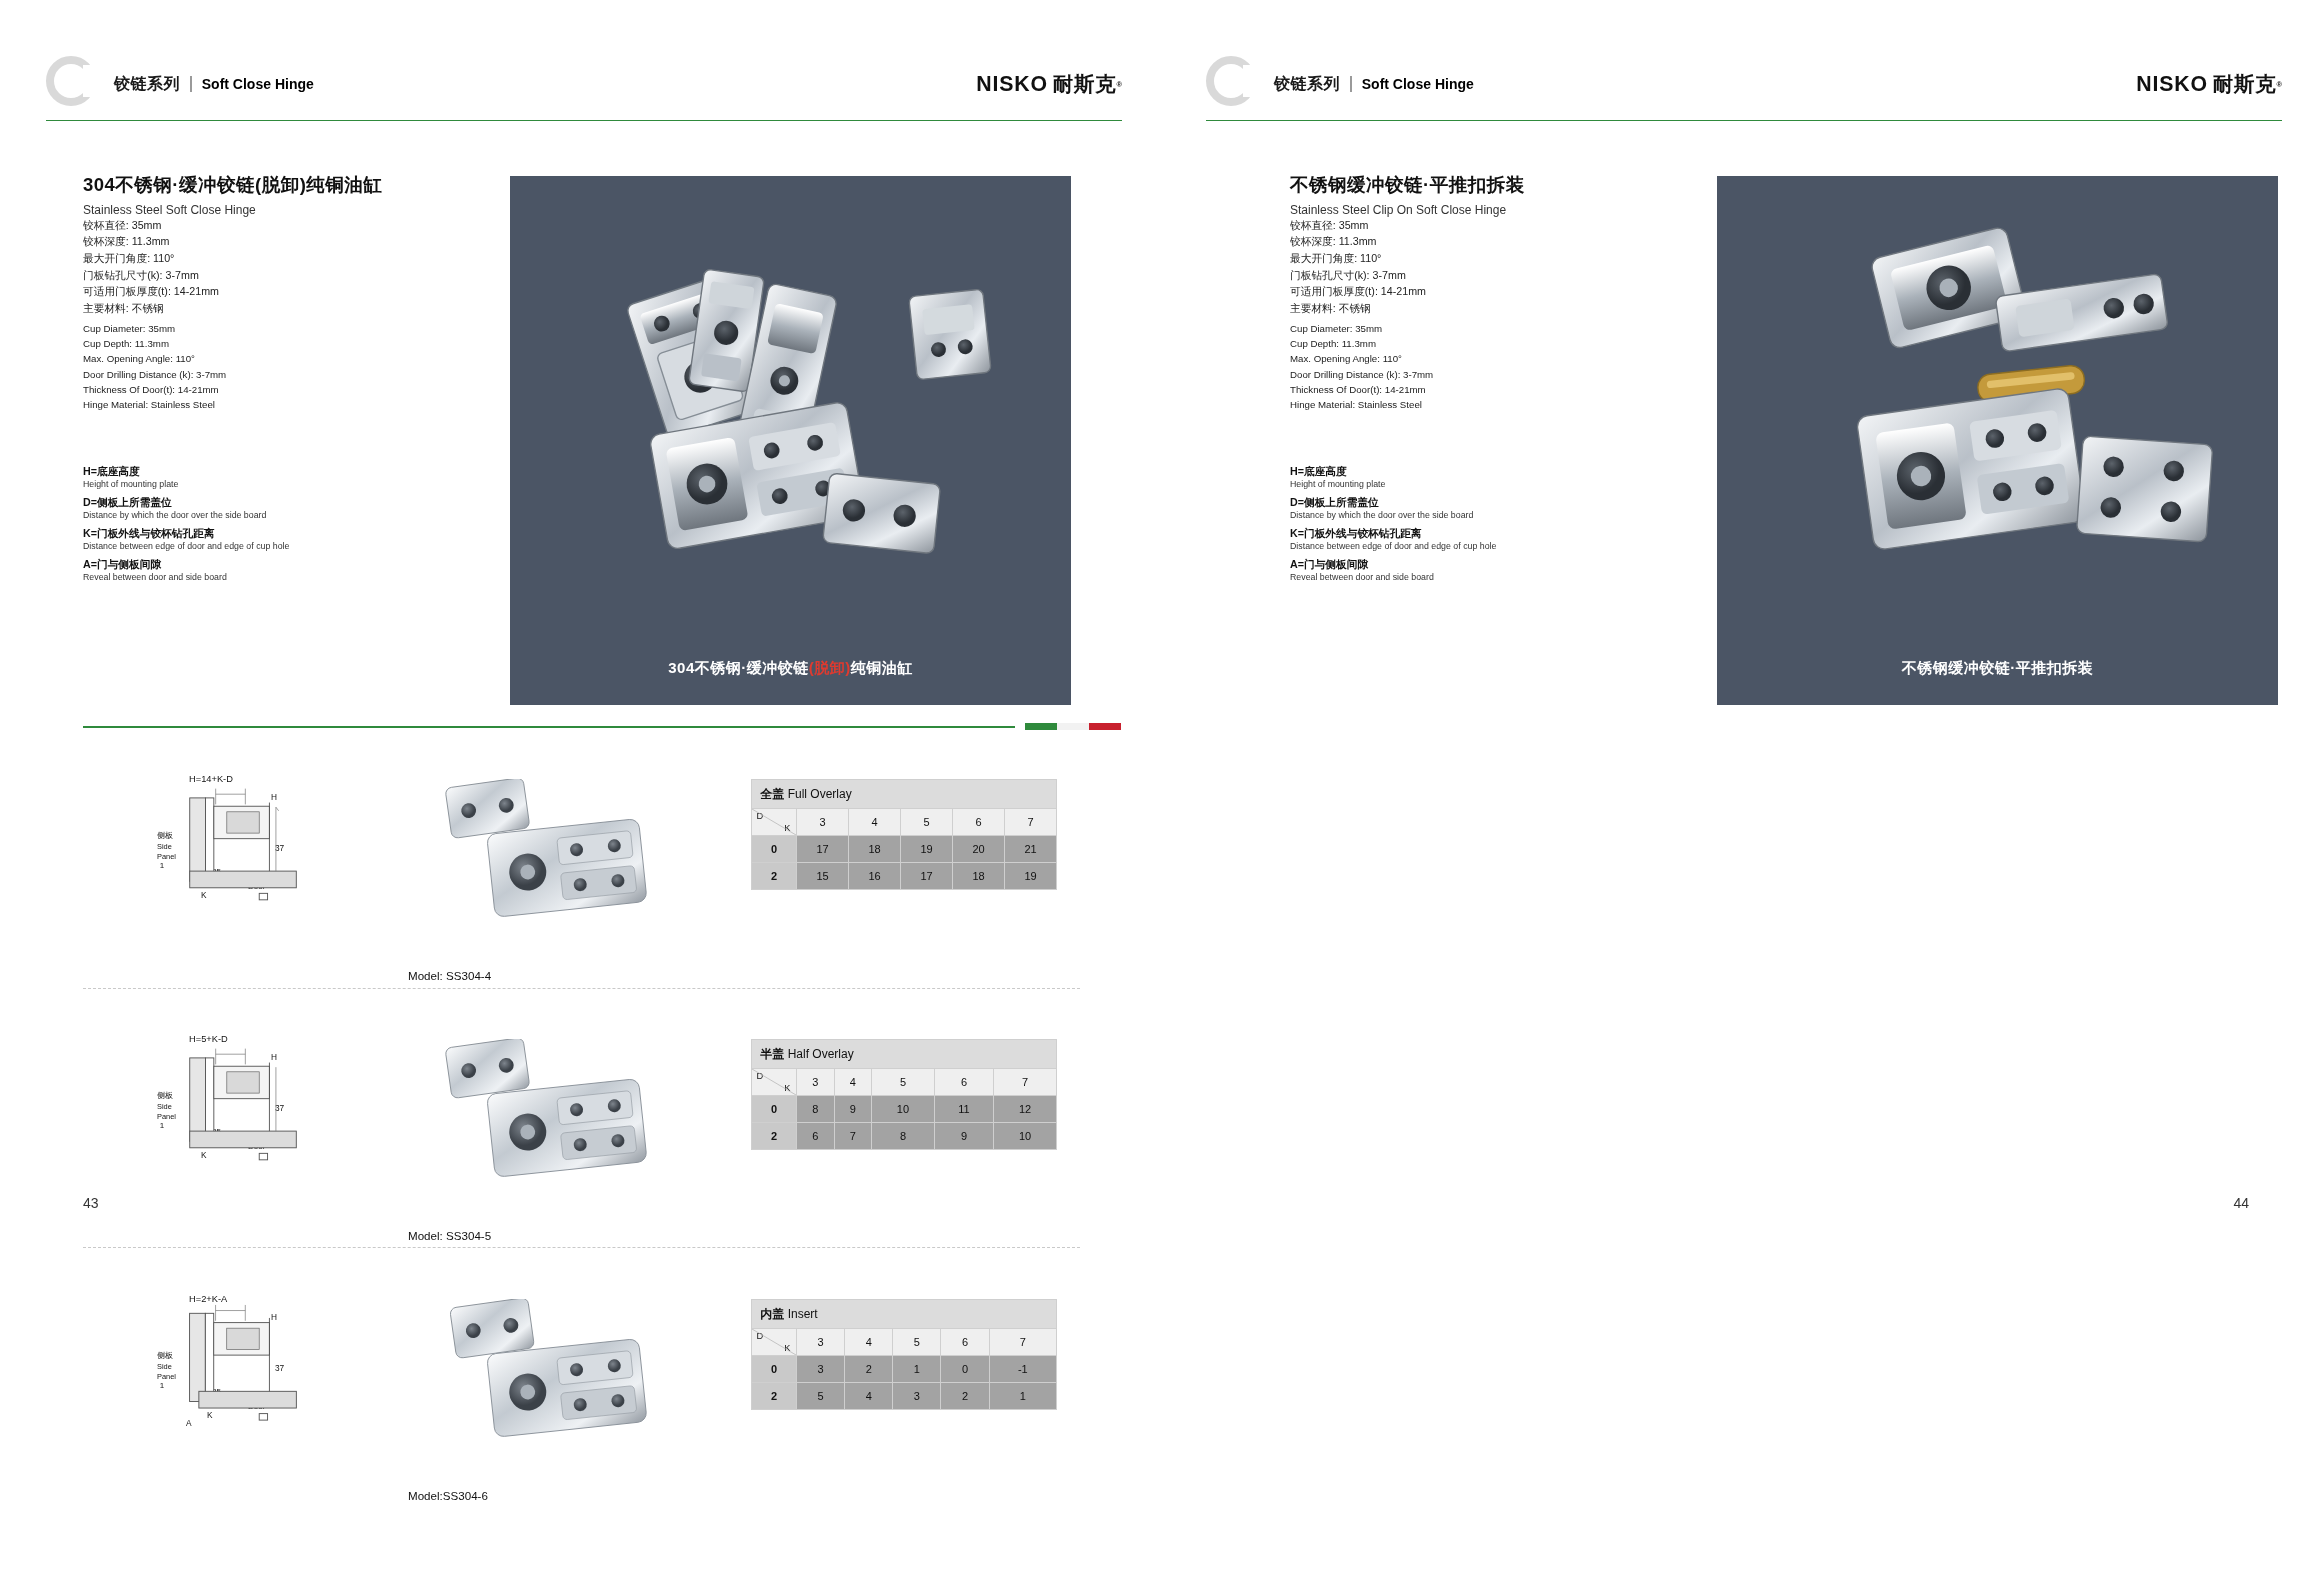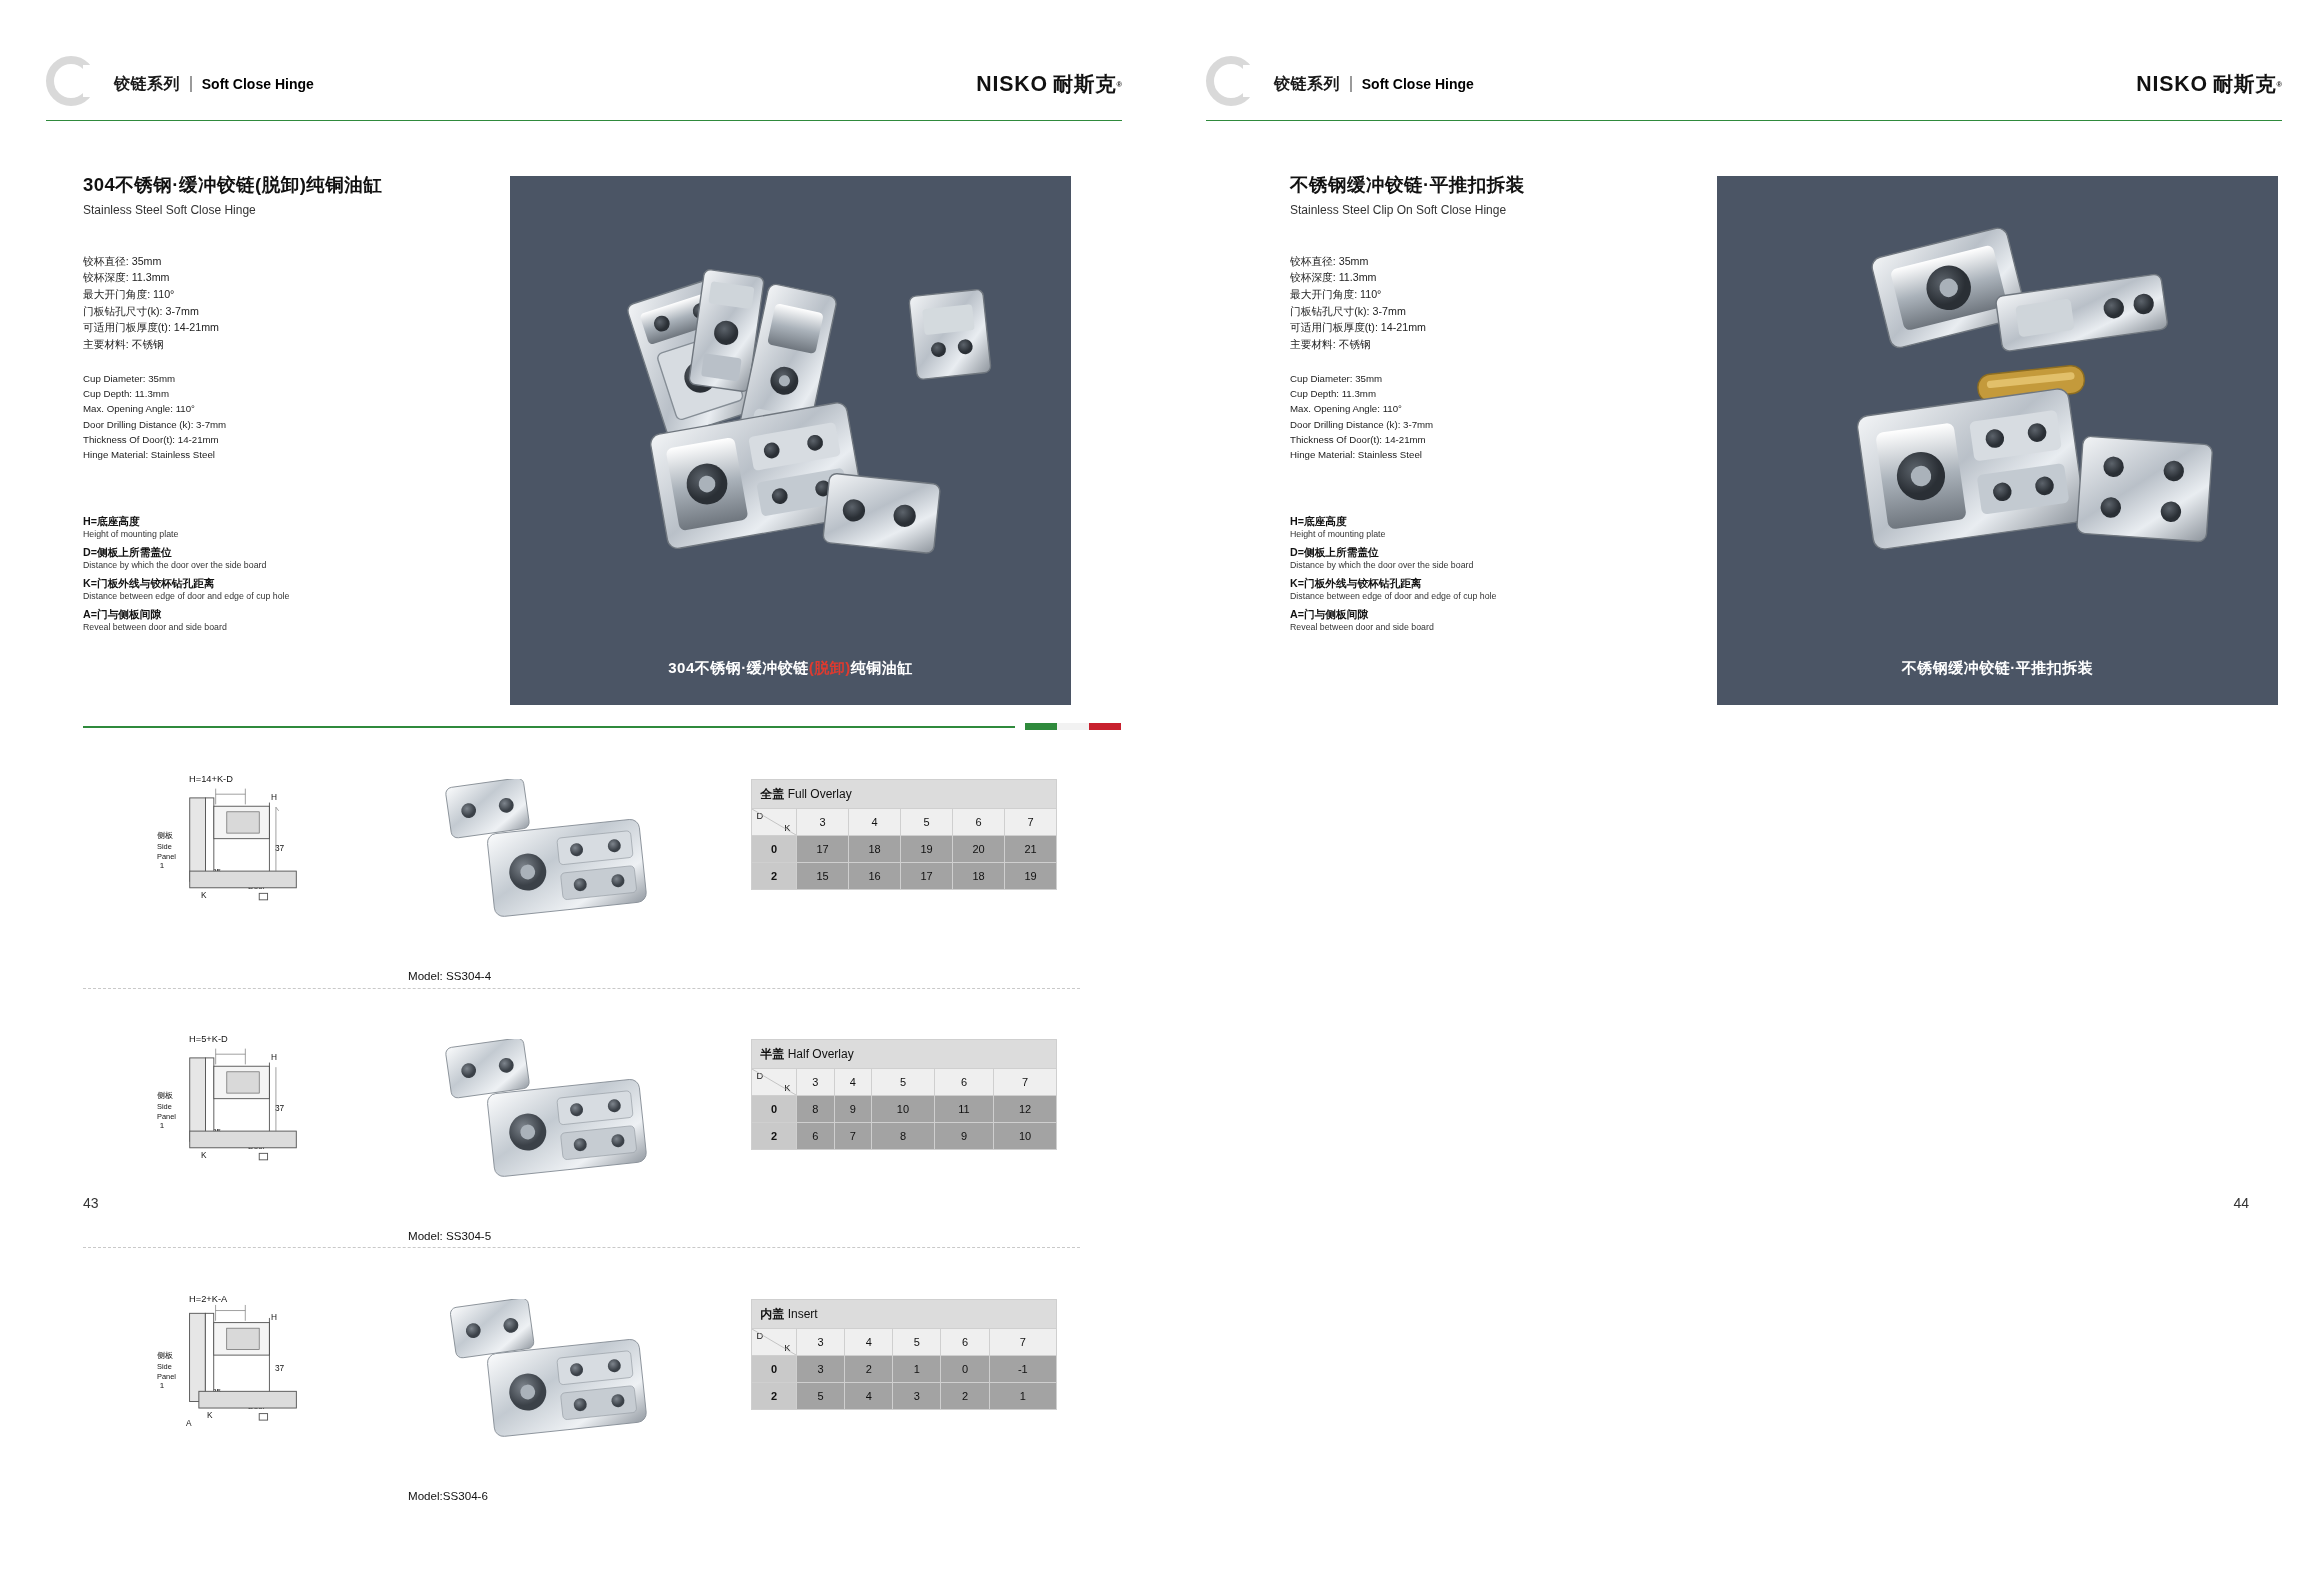--- a/index.html
+++ b/index.html
@@ -26,23 +26,23 @@
   .hdr-rule{position:absolute;height:1.4px;background:#2f8a3c;}
   .page.left .hdr-rule{left:46px;width:1076px;top:120px;}
   .page.right .hdr-rule{left:39px;width:1076px;top:120px;}
 
   
   .top{position:absolute;top:172px;}
   .page.left .top{left:83px;}
   .page.right .top{left:1289px;}
   .ttl-cn{font-size:18.5px;font-weight:bold;color:#111;letter-spacing:0.5px;}
   .ttl-en{font-size:12px;color:#333;margin-top:5.6px;}
-  .specs{margin-top:36px;}
+  .specs{}
   .specs .ln{font-size:10.7px;line-height:16.7px;color:#222;}
-  .specs.en{margin-top:18px;}
+  .specs.en{margin-top:4px;}
   .specs.en .ln{font-size:9.7px;line-height:15.3px;color:#222;}
   .legend{margin-top:51px;}
   .legend .lcn{font-size:10.7px;font-weight:bold;color:#111;line-height:14.4px;}
   .legend .len{font-size:8.8px;color:#333;line-height:13px;margin-bottom:3.7px;}
 
   
   .hero{position:absolute;top:176px;width:561px;height:529px;background:#4b5565;overflow:hidden;}
   .page.left .hero{left:510px;}
   .page.right .hero{left:1716px;}
   .hero-cap{position:absolute;left:0;bottom:27px;width:100%;text-align:center;font-size:15px;font-weight:bold;color:#ffffff;letter-spacing:0.5px;}

